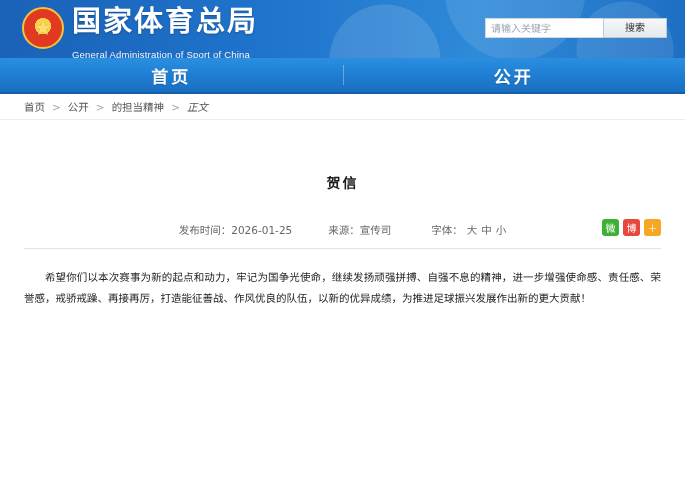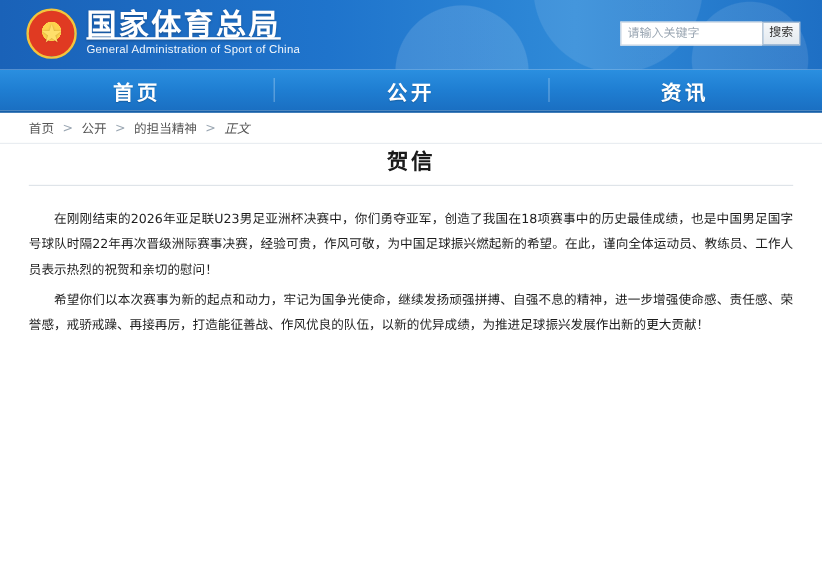--- a/index.html
+++ b/index.html
@@ -49,33 +49,32 @@
     font-size: 17px;
     line-height: 1;
     text-shadow: 0 0 2px rgba(0,0,0,.25);
   }
   .title-block {
     position: absolute;
     left: 72px; top: 7px;
     color: #ffffff;
   }
   .title-cn {
-    font-size: 25px;
+    font-size: 29px;
     font-weight: bold;
     letter-spacing: 2px;
     line-height: 28px;
     font-family: "DejaVu Sans", "Liberation Sans", sans-serif;
     text-shadow: 0 1px 2px rgba(0,0,0,.25);
-    text-decoration: underline;
   }
   .title-en {
     font-size: 9.5px;
     letter-spacing: .2px;
     line-height: 12px;
-    margin-top: 1px;
+    margin-top: 14px;
     opacity: .95;
   }
   .searchbox {
     position: absolute;
     right: 18px; top: 18px;
     display: flex;
     align-items: stretch;
     height: 20px;
   }
   .searchbox input {
@@ -85,21 +84,21 @@
     border-right: none;
     background: #fff;
     font-size: 10px;
     color: #333;
     padding: 0 5px;
     outline: none;
     font-family: "DejaVu Sans", "Liberation Sans", sans-serif;
   }
   .searchbox input::placeholder { color: #9aa6b2; }
   .search-btn {
-    width: 32px;
+    width: 64px;
     height: 20px;
     border: 1px solid #bcc9d6;
     background: linear-gradient(#f6f8fa,#e3e9ef);
     color: #333;
     font-size: 10px;
     line-height: 18px;
     text-align: center;
     cursor: pointer;
     font-family: "DejaVu Sans", "Liberation Sans", sans-serif;
   }
@@ -148,23 +147,24 @@
   .breadcrumb .crumb { color: #555; cursor: pointer; }
   .breadcrumb .crumb.current { color: #555; cursor: default; font-style: italic; }
   .breadcrumb .sep { margin: 0 7px; color: #9aa6b2; }
 
   
   .article {
     padding: 0 24px;
   }
   .doc-title {
     text-align: center;
-    font-size: 18px;
+    font-size: 14px;
     font-weight: bold;
     color: #1a1a1a;
+    margin-top: 52px;
     letter-spacing: 2px;
     font-family: "DejaVu Sans", "Liberation Sans", sans-serif;
   }
   .meta {
     position: relative;
     margin-top: 26px;
     height: 22px;
     display: flex;
     align-items: center;
     justify-content: center;
@@ -223,38 +223,52 @@
     </div>
     <div class="searchbox">
       <input type="text" placeholder="请输入关键字" style="">
       <div class="search-btn">搜索</div>
     </div>
   </div>
 
   <div class="nav">
     <div class="nav-item">首页</div>
     <div class="nav-item">公开</div>
-    <div class="nav-item">资讯</div>
   </div>
 
   <div class="breadcrumb">
     <span class="crumb">首页</span>
     <span class="sep">&gt;</span>
     <span class="crumb">公开</span>
     <span class="sep">&gt;</span>
     <span class="crumb">的担当精神</span>
     <span class="sep">&gt;</span>
     <span class="crumb current">正文</span>
   </div>
 
   <div class="article">
     <div class="doc-title">贺信</div>
 
+    <div class="meta">
+      <span>
+        <span>发布时间：</span><span>2026-01-25</span>
+      </span>
+      <span>
+        <span>来源：</span><span>宣传司</span>
+      </span>
+      <span class="fontsize-group">
+        <span>字体：</span><span>大</span><span>中</span><span>小</span>
+      </span>
+      <span class="share">
+        <span class="ico wechat">微</span>
+        <span class="ico weibo">博</span>
+        <span class="ico more">＋</span>
+      </span>
+    </div>
     <hr class="meta-sep">
 
     <div class="body-text">
-      <p class="indent">在刚刚结束的2026年亚足联U23男足亚洲杯决赛中，你们勇夺亚军，创造了我国在18项赛事中的历史最佳成绩，也是中国男足国字号球队时隔22年再次晋级洲际赛事决赛，经验可贵，作风可敬，为中国足球振兴燃起新的希望。在此，谨向全体运动员、教练员、工作人员表示热烈的祝贺和亲切的慰问！</p>
       <p class="indent">希望你们以本次赛事为新的起点和动力，牢记为国争光使命，继续发扬顽强拼搏、自强不息的精神，进一步增强使命感、责任感、荣誉感，戒骄戒躁、再接再厉，打造能征善战、作风优良的队伍，以新的优异成绩，为推进足球振兴发展作出新的更大贡献！</p>
     </div>
 
   </div>
 
 </div>
 
 </body></html>

